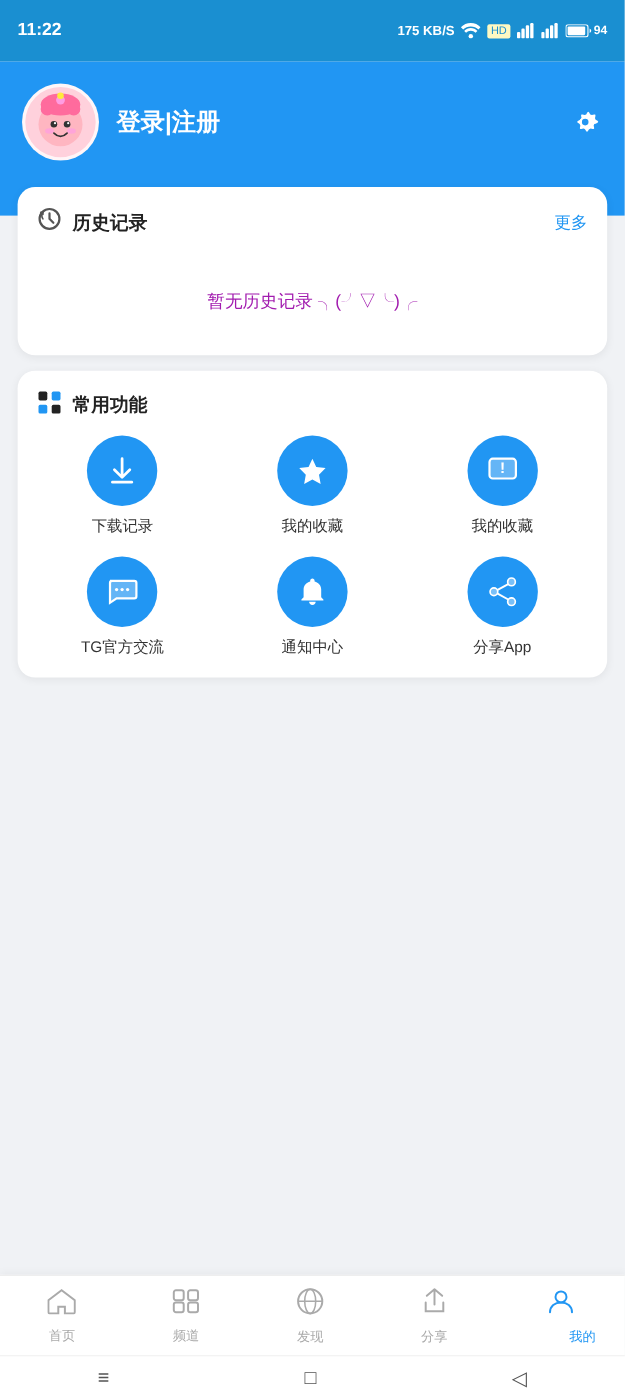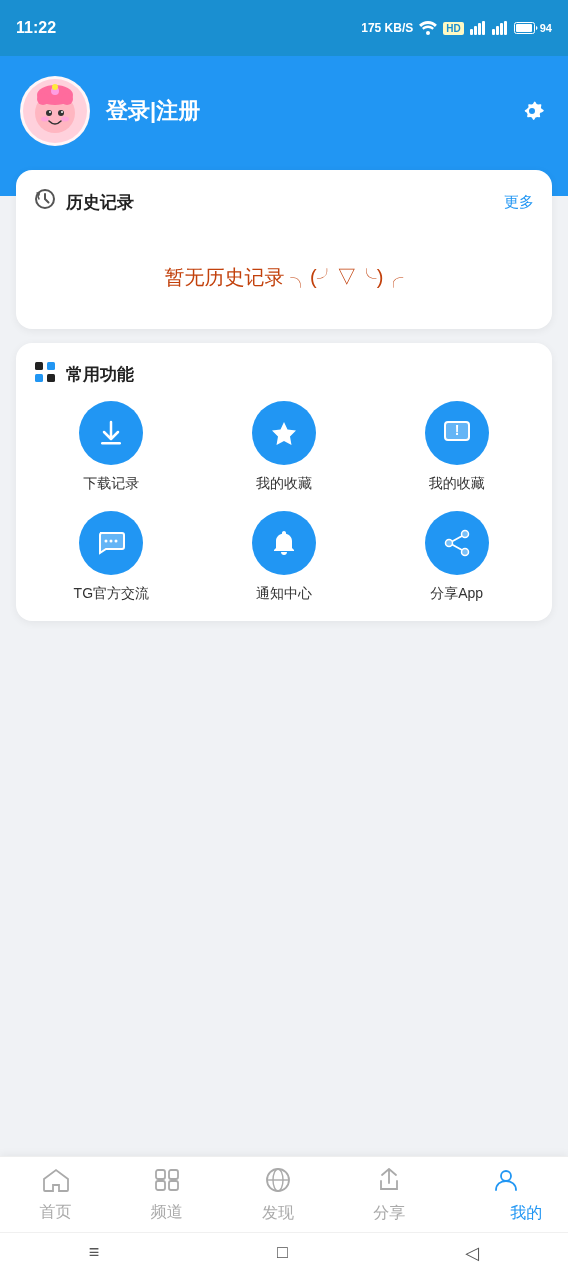--- a/index.html
+++ b/index.html
@@ -106,22 +106,22 @@
       color: #222;
     }
     .card-header-more {
       font-size: 15px;
       color: #2196f3;
     }
 
     
     .history-empty {
       text-align: center;
-      color: #c2410c;
-      font-size: 20px;
+      color: #a21caf;
+      font-size: 16px;
       padding: 40px 0 20px 0;
     }
 
     
     .functions-grid {
       display: grid;
       grid-template-columns: repeat(3, 1fr);
       gap: 18px;
       margin-top: 14px;
     }
@@ -170,21 +170,21 @@
       gap: 4px;
       cursor: pointer;
       min-width: 60px;
     }
     .nav-icon {
       font-size: 24px;
       color: #aaa;
     }
     .nav-icon.active { color: #2196f3; }
     .nav-label {
-      font-size: 16px;
+      font-size: 12px;
       color: #aaa;
     }
     .nav-label.active { color: #2196f3; margin-left: 40px; }
 
     
     .system-bar {
       position: fixed;
       bottom: 0;
       left: 0;
       width: 568px;
@@ -210,21 +210,21 @@
   <span class="status-bar-left">11:22</span>
   <div class="status-bar-right">
     <span>175 KB/S</span>
     <span>
       <svg width="18" height="14" viewBox="0 0 18 14" fill="white">
         <path d="M9 3C6.3 3 3.9 4.1 2.1 5.9L0 3.8C2.4 1.4 5.5 0 9 0s6.6 1.4 8.9 3.8L15.9 5.9C14.1 4.1 11.7 3 9 3z"></path>
         <path d="M9 7c-1.7 0-3.2.7-4.3 1.8L3 7.1C4.5 5.5 6.6 4.5 9 4.5s4.5 1 6 2.6L13.3 8.8C12.2 7.7 10.7 7 9 7z"></path>
         <circle cx="9" cy="12" r="2"></circle>
       </svg>
     </span>
-    <span style="background:#fef9c3;color:#1a8fd1;font-size:10px;font-weight:bold;padding:1px 3px;border-radius:2px;">HD</span>
+    <span style="background:#fef9c3;color:#1a8fd1;font-size:10px;font-weight:normal;padding:1px 3px;border-radius:2px;">HD</span>
     <span>
       <svg width="16" height="14" viewBox="0 0 16 14" fill="white">
         <rect x="0" y="8" width="3" height="6" rx="1"></rect>
         <rect x="4" y="5" width="3" height="9" rx="1"></rect>
         <rect x="8" y="2" width="3" height="12" rx="1"></rect>
         <rect x="12" y="0" width="3" height="14" rx="1"></rect>
       </svg>
     </span>
     <span>
       <svg width="16" height="14" viewBox="0 0 16 14" fill="white">

